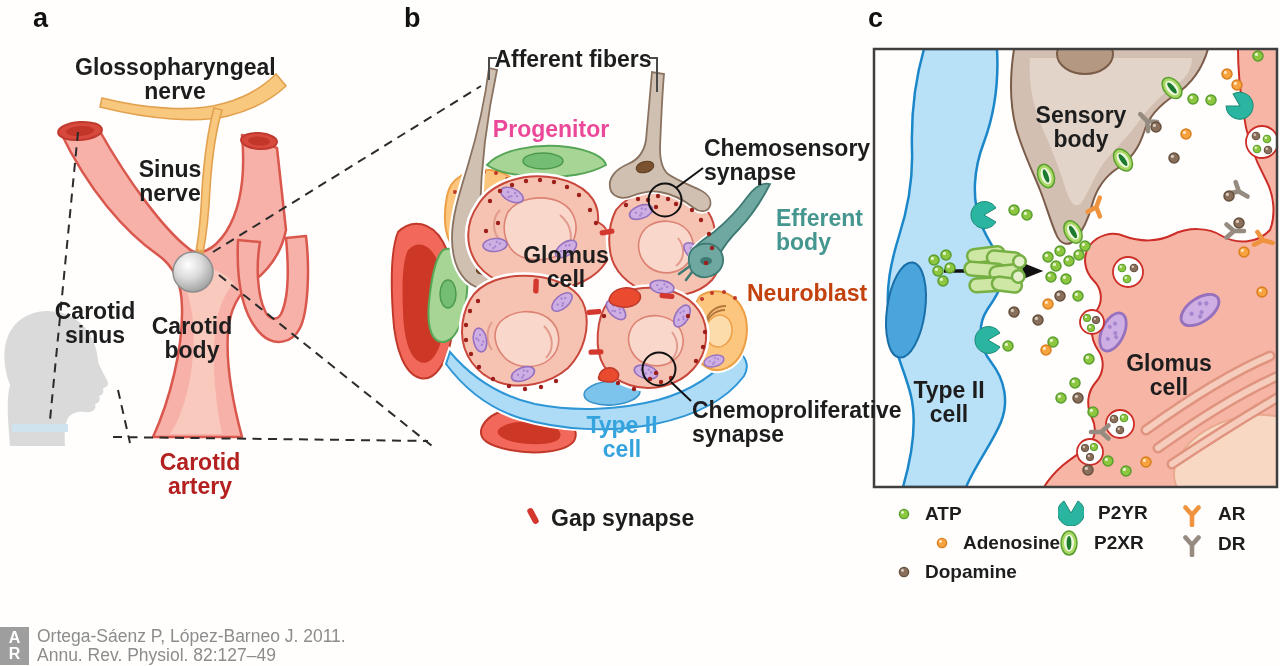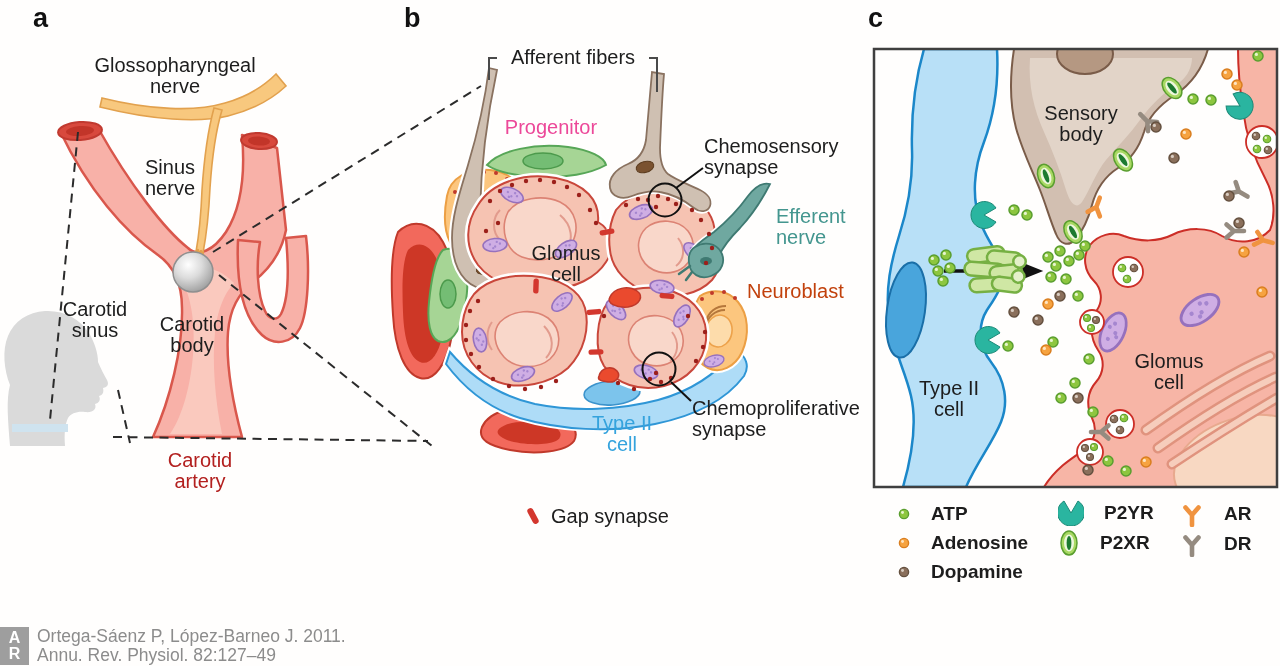--- a/index.html
+++ b/index.html
@@ -1,25 +1,25 @@
 <!DOCTYPE html>
 <html><head>
 <meta charset="utf-8">
 <style>
   html,body{margin:0;padding:0;background:#fff}
   .stage{position:relative;width:1280px;height:666px;background:#fffefd;
          font-family:"Liberation Sans",sans-serif;overflow:hidden}
   .art{position:absolute;left:0;top:0}
   .p-letter{position:absolute;font-size:27px;font-weight:700;color:#111;z-index:3}
-  .lbl{position:absolute;font-size:20px;line-height:1.06;font-weight:400;color:#1d1d1d;
+  .lbl{position:absolute;font-size:23px;line-height:1.06;font-weight:700;color:#1d1d1d;
        white-space:pre-line;z-index:3}
   .center{text-align:center}
   .green{color:#ec4899}.teal{color:#44968f}.orangec{color:#c2410c}
   .bluec{color:#35a3dd}.dkred{color:#a8302a}.artred{color:#b3201f}
-  .leg{position:absolute;display:flex;align-items:center;gap:20px;font-size:19px;
+  .leg{position:absolute;display:flex;align-items:center;gap:14px;font-size:19px;
        font-weight:600;color:#1d1d1d;z-index:3}
   .cit{position:absolute;left:0;top:627px;display:flex;gap:8px;color:#8c8c8c;z-index:3}
   .cit .logo{width:29px;height:38px;background:#9e9e9e;color:#fff;font-weight:700;
        display:flex;flex-direction:column;align-items:center;justify-content:center;
        font-size:16px;line-height:16px}
   .cit .t1{font-size:17.5px;line-height:19px}
   .it{}
 </style>
 </head>
 <body>
@@ -497,21 +497,21 @@
 <div class="lbl center" style="left:142px;top:314px;width:100px">Carotid
 body</div>
 <div class="lbl center artred" style="left:150px;top:450px;width:100px">Carotid
 artery</div>
 
 <div class="lbl center" style="left:493px;top:47px;width:160px">Afferent fibers</div>
 <div class="lbl center green" style="left:491px;top:117px;width:120px">Progenitor</div>
 <div class="lbl" style="left:704px;top:136px;width:160px">Chemosensory
 synapse</div>
 <div class="lbl teal" style="left:776px;top:206px">Efferent
-nerve</div>
+body</div>
 <div class="lbl orangec" style="left:747px;top:281px">Neuroblast</div>
 <div class="lbl center" style="left:516px;top:243px;width:100px">Glomus
 cell</div>
 <div class="lbl center bluec" style="left:572px;top:413px;width:100px">Type II
 cell</div>
 <div class="lbl" style="left:692px;top:398px;width:190px">Chemoproliferative
 synapse</div>
 <div class="lbl" style="left:551px;top:506px">Gap synapse</div>
 
 <div class="lbl center" style="left:1031px;top:103px;width:100px">Sensory
@@ -520,21 +520,21 @@
 cell</div>
 <div class="lbl center" style="left:1119px;top:351px;width:100px">Glomus
 cell</div>
 
 <div class="leg" style="left:897px;top:503px">
   <svg width="14" height="14" viewBox="-7 -7 14 14">
         <use href="#gdot" transform="scale(.92)"></use>
       </svg>
   <span>ATP</span>
 </div>
-<div class="leg" style="left:897px;top:532px">
+<div class="leg" style="left:935px;top:532px">
   <svg width="14" height="14" viewBox="-7 -7 14 14">
         <use href="#odot" transform="scale(.92)"></use>
       </svg>
   <span>Adenosine</span>
 </div>
 <div class="leg" style="left:897px;top:561px">
   <svg width="14" height="14" viewBox="-7 -7 14 14">
         <use href="#bdot" transform="scale(.92)"></use>
       </svg>
   <span>Dopamine</span>

